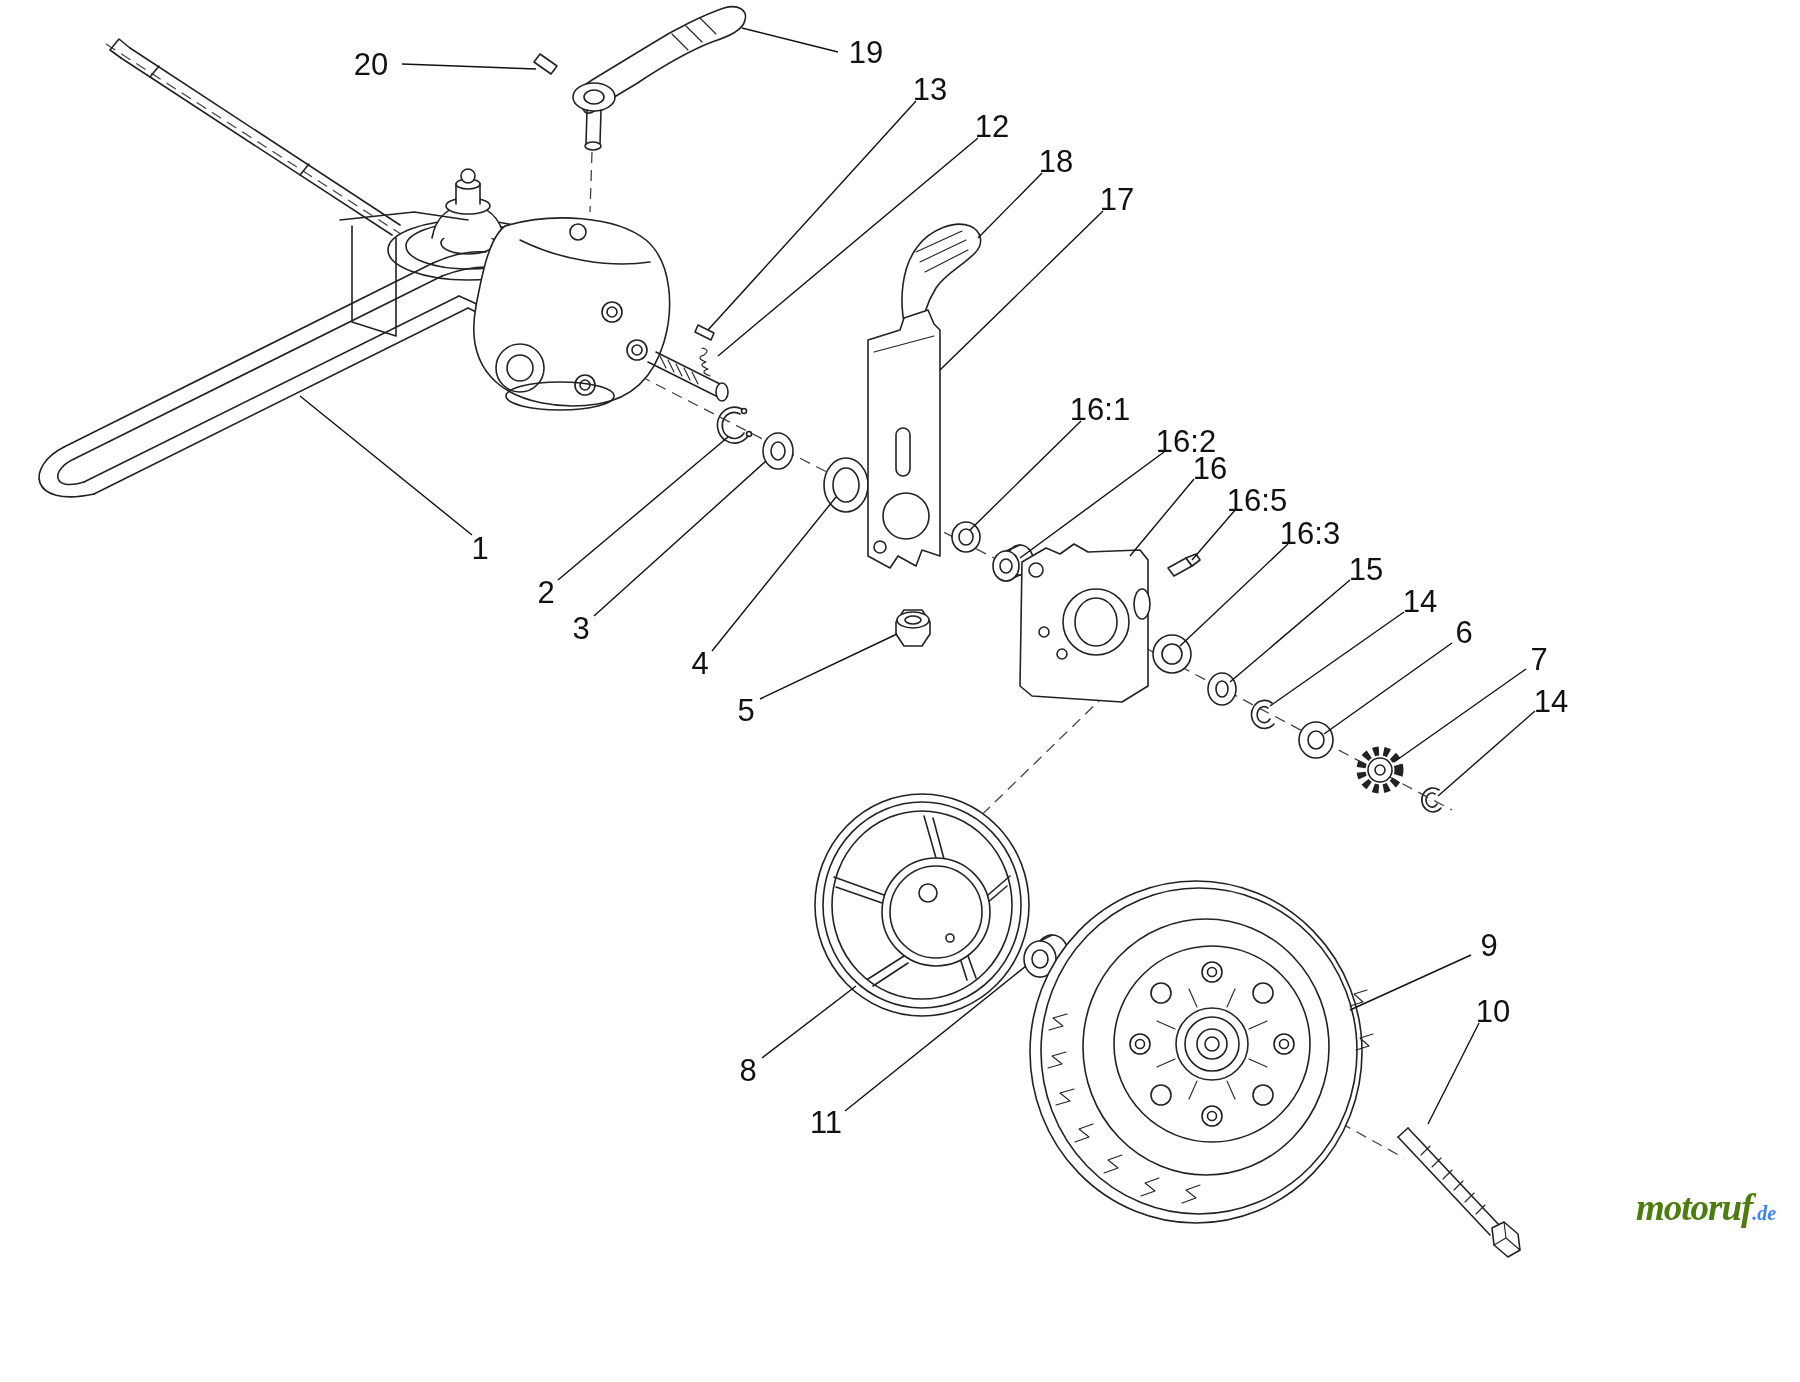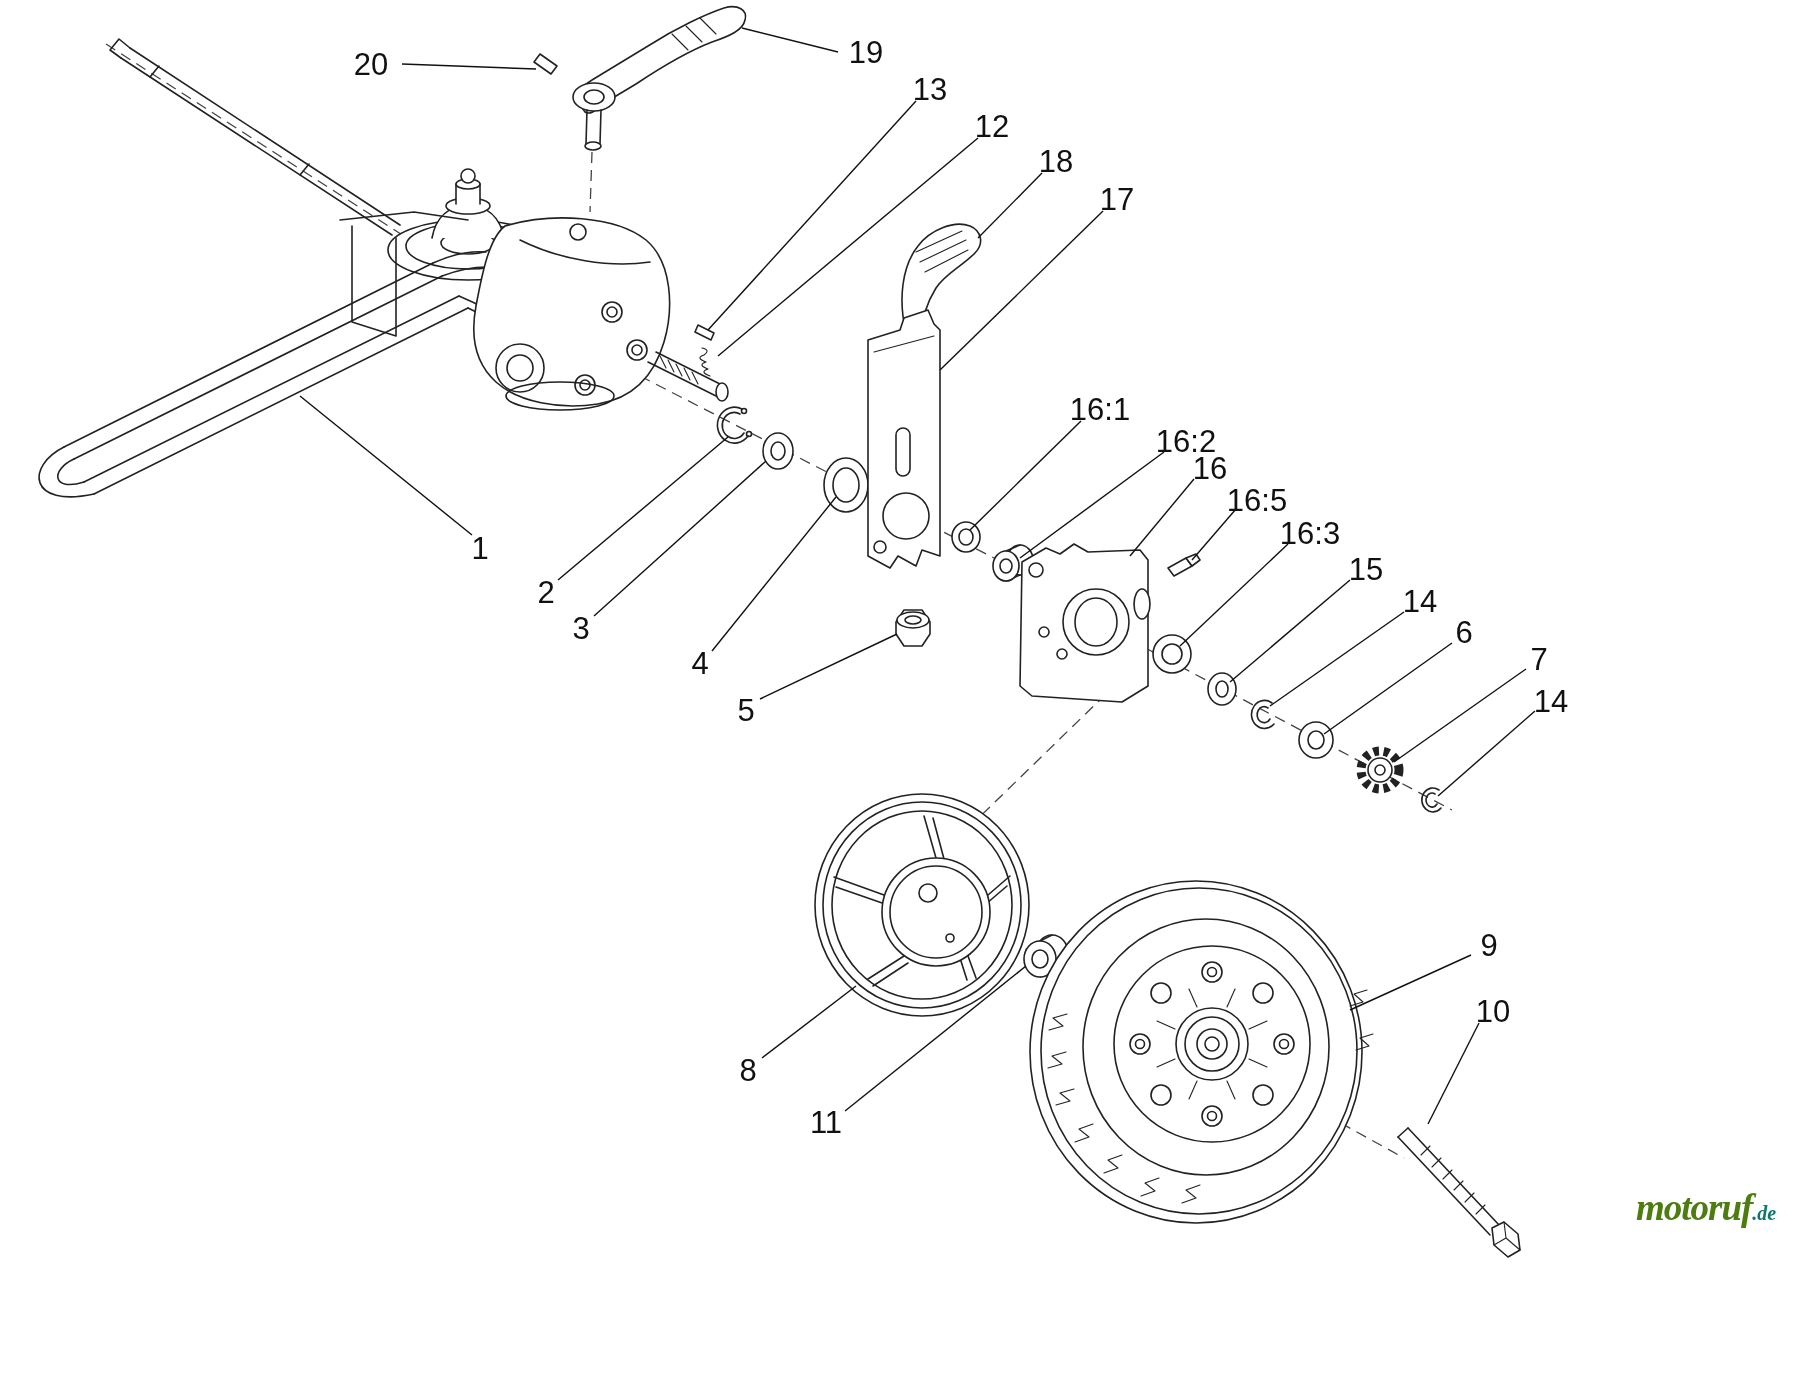--- a/index.html
+++ b/index.html
@@ -371,15 +371,15 @@
           <text x="1489" y="945" class="callout-label">9</text>
         </g>
         <g>
           <line x1="1479" y1="1023" x2="1428" y2="1124" class="leader"></line>
           <text x="1493" y="1011" class="callout-label">10</text>
         </g>
       </g>
   </svg>
 
   <div class="logo">
-    <span class="brand" style="color: #4d7c0f;">motoruf</span><span class="tld" style="color: #0f766e;">.de</span>
+    <span class="brand" style="color: #4d7c0f;">motoruf</span><span class="tld" style="color: #3b82f6;">.de</span>
   </div>
 </div>
 
 </body></html>

